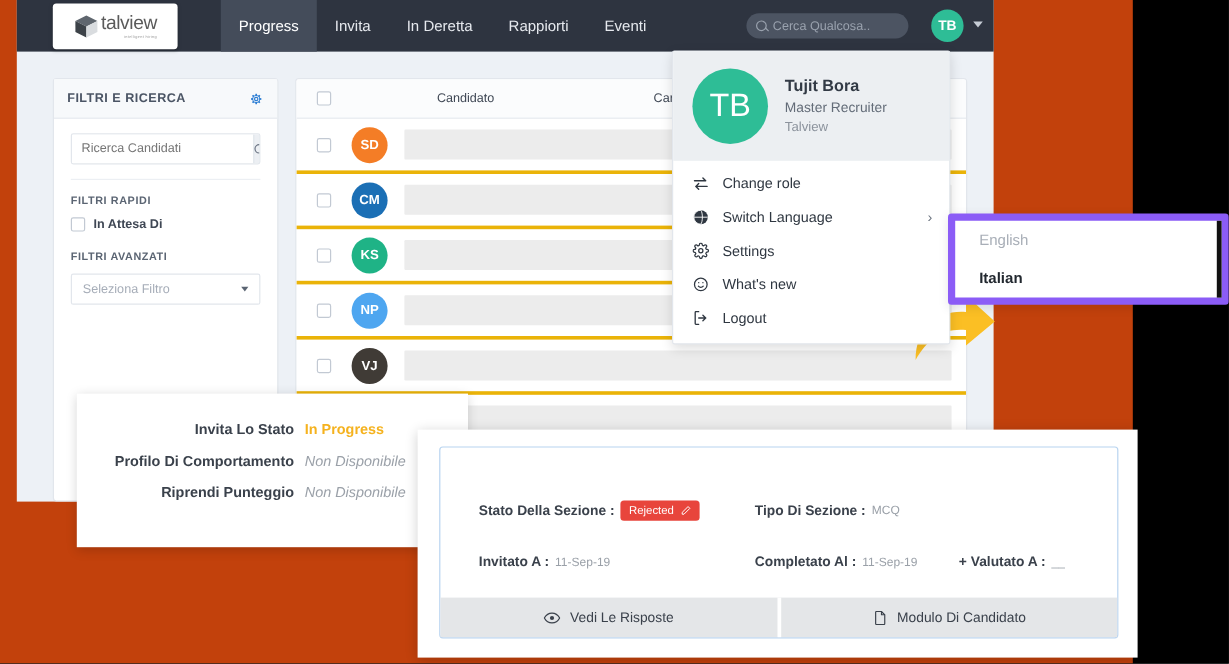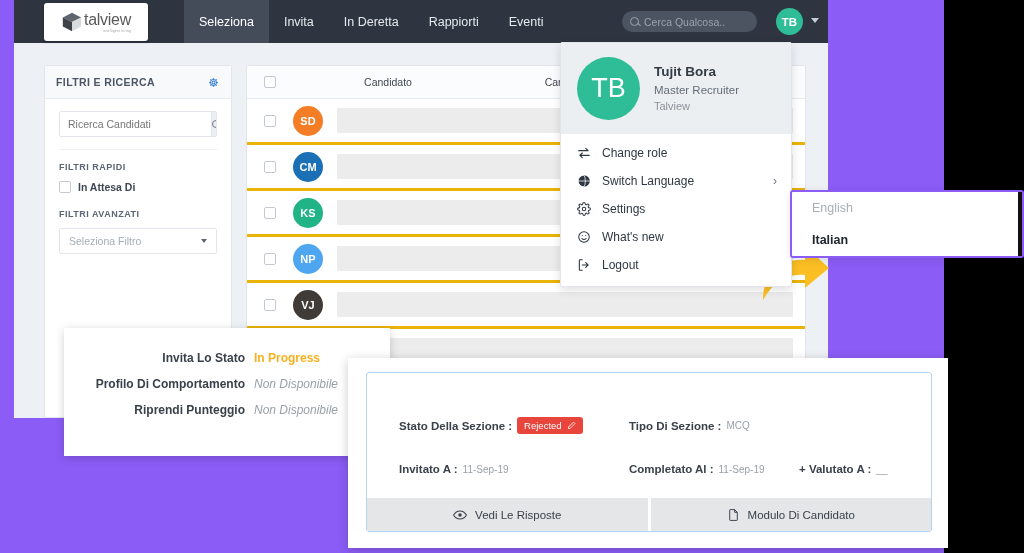--- a/index.html
+++ b/index.html
@@ -2,21 +2,21 @@
 <html><head>
 <meta charset="utf-8">
 <style>
   * { box-sizing: border-box; margin: 0; padding: 0; }
   html, body {
     width: 1024px; height: 553px;
     background: #000000;
     font-family: "Liberation Sans", sans-serif;
     overflow: hidden;
   }
-  #root { position: relative; width: 944px; height: 553px; background: #8b5cf6; }
+  #root { position: relative; width: 944px; height: 553px; background: #c2410c; }
 
   
   .app-shot {
     position: absolute; left: 14px; top: 0px; width: 814px; height: 418px;
     background: #edf1f6; overflow: visible;
   }
 
   
   .navbar {
     position: absolute; left: 0; top: 0; width: 814px; height: 43px;
@@ -114,22 +114,22 @@
   .pm-role { font-size: 11.5px; color: #636c78; line-height: 1.45;}
   .pm-org { font-size: 11px; color: #8c939d; line-height: 1.45;}
   .pm-list { padding: 5px 0 7px; }
   .pm-item { display: flex; align-items: center; gap: 11px; padding: 7px 16px; cursor: pointer; position:relative;text-align:right;}
   .pm-item .lbl { font-size: 12px; color: #2f3741; }
   .pm-ico { width: 14px; display: flex; align-items: center; justify-content: center; flex:none;}
   .pm-chev { position: absolute; right: 14px; font-size: 12px; color: #6c7480; }
 
   
   .lang-menu {
-    position: absolute; left: 790px; top: 190px; width: 234px; background: #ffffff;
-    border: 2px solid #8b5cf6; border-radius: 3px; box-shadow: 0 2px 9px rgba(0,0,0,.10); z-index: 40;
+    position: absolute; left: 790px; top: 178px; width: 234px; background: #ffffff;
+    border: 6px solid #8b5cf6; border-radius: 3px; box-shadow: 0 2px 9px rgba(0,0,0,.10); z-index: 40;
   }
   .lang-item { padding: 9px 20px; font-size: 12.5px; cursor: pointer; }
   .lang-item.muted { color: #a8aeb7; }
   .lang-item.sel { color: #22282f; font-weight: 700; }
   .lang-edge { position:absolute; right:0; top:0; width:4px; height:100%; background:#111;}
 
   
   .arrow { position: absolute; left: 757px; top: 238px; z-index: 25; }
 
   
@@ -189,21 +189,21 @@
             <polygon points="22,7 12,12 12,22 22,17" fill="#d9dcdf"></polygon>
           </svg>
           <div class="logo-words">
             <div class="logo-text">talview</div>
             <div class="logo-tag">intelligent hiring</div>
           </div>
         </div>
       </div>
 
       <div class="nav-items">
-        <div class="nav-item active">Seleziona</div>
+        <div class="nav-item active">Progress</div>
         <div class="nav-item">Invita</div>
         <div class="nav-item">In Deretta</div>
         <div class="nav-item">Rappiorti</div>
         <div class="nav-item">Eventi</div>
       </div>
 
       <div class="nav-search">
         <span class="sicon"></span>
         <span>Cerca Qualcosa..</span>
       </div>

